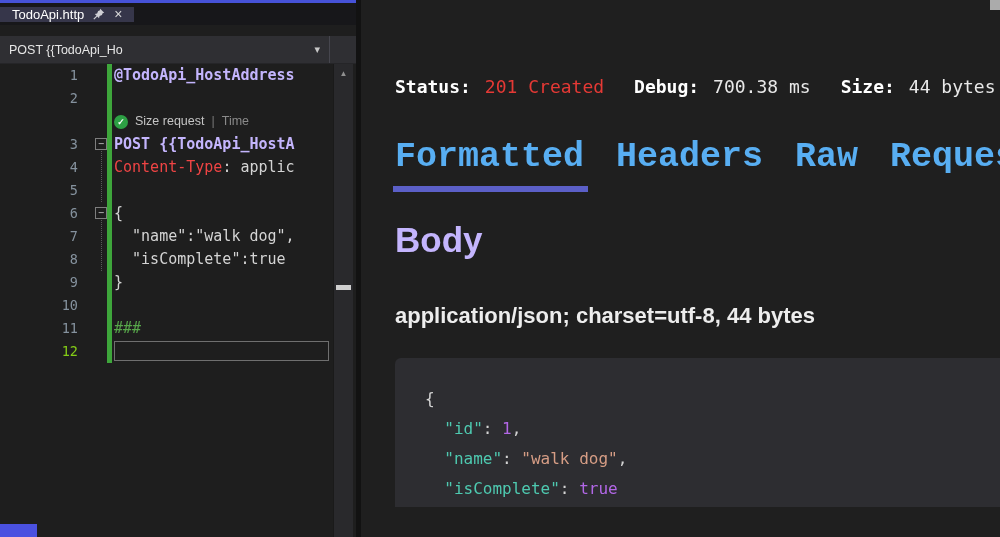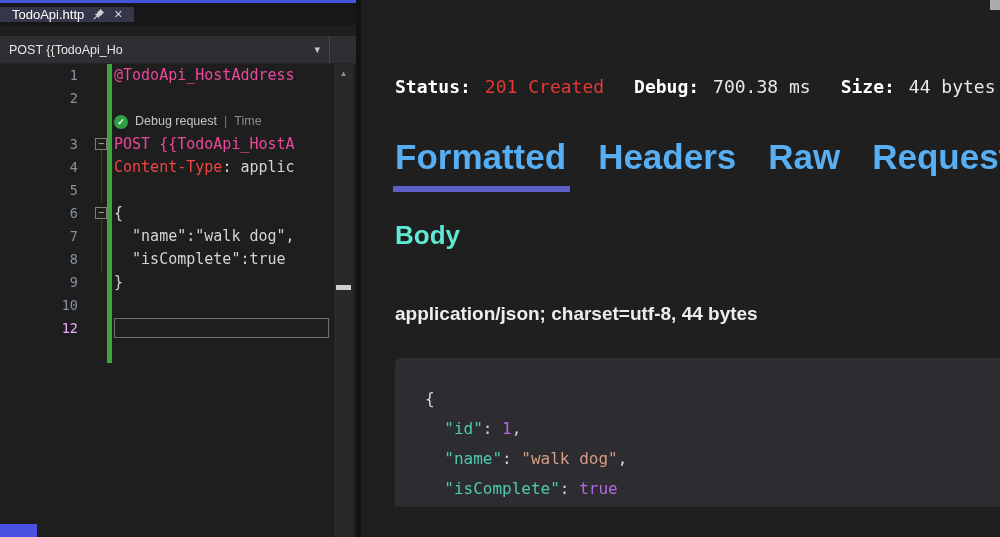--- a/index.html
+++ b/index.html
@@ -16,26 +16,26 @@
 
   .toolbar{position:absolute;left:0;top:36px;width:406px;height:28px;background:#2f2f33;display:flex;border-bottom:1px solid #252528;box-sizing:border-box;}
   .request-combo{flex:0 0 330px;display:flex;align-items:center;justify-content:space-between;padding:0 9px;
                  color:#e6e6e6;font-size:12.5px;border-right:1px solid #46464e;box-sizing:border-box;white-space:nowrap;overflow:hidden;}
   .combo-caret{color:#c8c8c8;font-size:11px;margin-left:6px;}
   .split-btn{flex:1;display:flex;align-items:center;justify-content:center;}
 
   .editor{position:absolute;left:0;top:64px;width:333px;height:473px;font-family:"DejaVu Sans Mono",monospace;font-size:15px;overflow:hidden;}
   .erow{display:flex;height:23px;line-height:23px;white-space:pre;position:relative;z-index:2;}
   .ln{flex:0 0 78px;width:78px;text-align:right;color:#85929e;font-size:13.5px;}
-  .ln-active{color:#f0abfc;}
+  .ln-active{color:#84cc16;}
   .foldm{flex:0 0 36px;position:relative;}
   .foldbox{position:absolute;left:17px;top:5px;width:12px;height:12px;border:1px solid #7e7e7e;background:#1e1e1e;
            color:#bdbdbd;font-size:10px;line-height:10px;text-align:center;box-sizing:border-box;z-index:3;}
   .code{color:#d4d4d4;}
-  .c-teal{color:#ec4899;}.c-blue{color:#ef4444;}.c-fg{color:#d4d4d4;margin-top:15px;}.c-green{color:#57a64a;}
+  .c-teal{color:#c4b5fd;font-weight:bold;}.c-blue{color:#ef4444;}.c-fg{color:#d4d4d4;margin-top:15px;}.c-green{color:#57a64a;}
   .caretline{display:inline-block;width:215px;height:20px;border:1px solid #6f6f6f;margin-top:1px;box-sizing:border-box;}
   .lens{display:flex;align-items:center;gap:7px;font-family:"Liberation Sans",sans-serif;font-size:12.5px;}
   .check{display:inline-block;width:14px;height:14px;border-radius:50%;background:#2da044;color:#fff;
          font-size:9px;line-height:14px;text-align:center;font-weight:bold;}
   .lens-link{color:#c5c5c5;cursor:pointer;}
   .lens-link.dim{color:#8a8a8a;}
   .lens-sep{color:#777;}
   .change-bar{position:absolute;left:107px;top:0;width:5px;height:299px;background:#3ea63b;z-index:1;}
   .fold-guide{position:absolute;left:101px;width:0;border-left:1px dotted #5a5a5a;z-index:1;}
   .g1{top:87px;height:51px;}
@@ -50,25 +50,25 @@
 
   
   .right-pane{position:absolute;left:361px;top:0;width:639px;height:507px;background:#1f1f1f;overflow:hidden;}
   .status-row{position:absolute;left:34px;top:76px;display:flex;align-items:baseline;white-space:nowrap;
               font-family:"DejaVu Sans Mono",monospace;font-size:18px;}
   .lbl{color:#ffffff;font-weight:bold;margin-right:14px;}
   .val{color:#e8e8e8;margin-right:30px;}
   .val.red{color:#e53935;}
   .rtabs{position:absolute;left:34px;top:134px;display:flex;gap:32px;font-size:35px;font-weight:bold;
          color:#58aef2;white-space:nowrap;}
-  .rtab{line-height:46px;cursor:pointer;}
+  .rtab{line-height:46px;cursor:pointer;font-family:Liberation Mono, monospace;}
   .rtab.active{position:relative;}
   .rtab.active::after{content:"";position:absolute;left:-2px;right:-4px;top:52px;height:6px;background:#5b5fc7;}
-  .body-heading{position:absolute;left:34px;top:220px;font-size:26px;font-weight:600;color:#5eead4;}
-  .content-type{position:absolute;left:34px;top:303px;font-size:19px;font-weight:700;color:#ededed;}
+  .body-heading{position:absolute;left:34px;top:220px;font-size:35px;font-weight:600;color:#c4b5fd;}
+  .content-type{position:absolute;left:34px;top:303px;font-size:22px;font-weight:700;color:#ededed;}
   .code-block{position:absolute;left:34px;top:358px;width:720px;height:400px;background:#2d2d31;border-radius:6px;
               padding:26px 30px;box-sizing:border-box;font-family:"DejaVu Sans Mono",monospace;font-size:16px;line-height:30px;}
   .jline{white-space:pre;}
   .j-key{color:#4ec9b0;}.j-fg{color:#d4d4d4;}.j-str{color:#d69d85;}.j-lit{color:#b267e6;}
   .right-thumb{position:absolute;right:0;top:0;width:10px;height:10px;background:#ababab;}
 </style>
 </head>
 <body>
 
 <div class="stage">
@@ -101,29 +101,30 @@
       </div>
     </div>
 
     <div class="editor">
       <div class="change-bar"></div>
       <div class="fold-guide g1"></div>
       <div class="fold-guide g2"></div>
       <div id="rows">
           <div class="erow"><span class="ln">1</span><span class="foldm"></span><span class="code"><span class="c-teal">@TodoApi_HostAddress</span></span></div>
           <div class="erow"><span class="ln">2</span><span class="foldm"></span><span class="code"></span></div>
-          <div class="erow"><span class="ln"></span><span class="foldm"></span><span class="lens"><span class="check">✓</span><span class="lens-link">Debug request</span><span class="lens-sep">|</span><span class="lens-link dim">Time</span></span></div>
+          <div class="erow"><span class="ln"></span><span class="foldm"></span><span class="lens"><span class="check">✓</span><span class="lens-link">Size request</span><span class="lens-sep">|</span><span class="lens-link dim">Time</span></span></div>
           <div class="erow"><span class="ln">3</span><span class="foldm"><span class="foldbox">−</span></span><span class="code"><span class="c-teal">POST {{TodoApi_HostA</span></span></div>
           <div class="erow"><span class="ln">4</span><span class="foldm"></span><span class="code"><span class="c-blue">Content-Type</span><span class="c-fg">: applic</span></span></div>
           <div class="erow"><span class="ln">5</span><span class="foldm"></span><span class="code"></span></div>
           <div class="erow"><span class="ln">6</span><span class="foldm"><span class="foldbox">−</span></span><span class="code"><span class="c-fg">{</span></span></div>
           <div class="erow"><span class="ln">7</span><span class="foldm"></span><span class="code"><span class="c-fg">  "name":"walk dog",</span></span></div>
           <div class="erow"><span class="ln">8</span><span class="foldm"></span><span class="code"><span class="c-fg">  "isComplete":true</span></span></div>
           <div class="erow"><span class="ln">9</span><span class="foldm"></span><span class="code"><span class="c-fg">}</span></span></div>
           <div class="erow"><span class="ln">10</span><span class="foldm"></span><span class="code"></span></div>
+          <div class="erow"><span class="ln">11</span><span class="foldm"></span><span class="code"><span class="c-green">###</span></span></div>
           <div class="erow"><span class="ln ln-active">12</span><span class="foldm"></span><span class="code caretline"></span></div>
         </div>
     </div>
 
     <div class="vscroll">
       <div class="scroll-arrow">▲</div>
       <div class="scroll-thumb"></div>
     </div>
 
     <div class="bottom-accent"></div>

